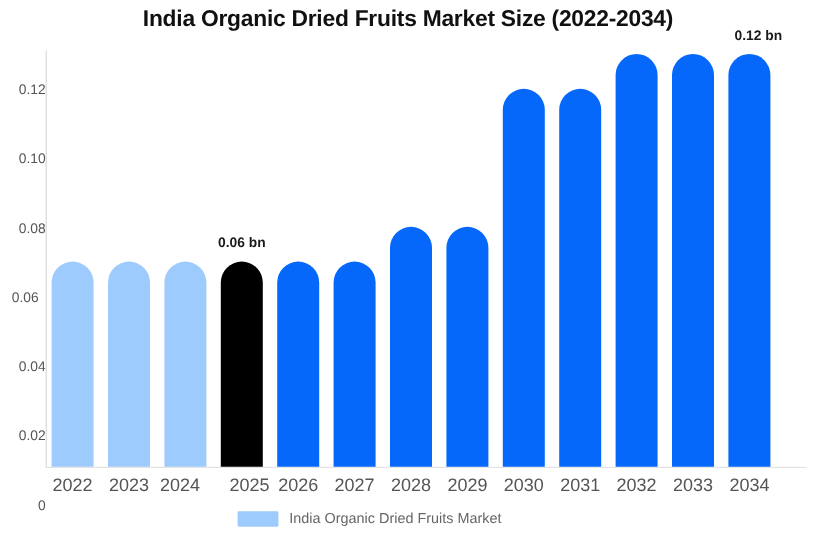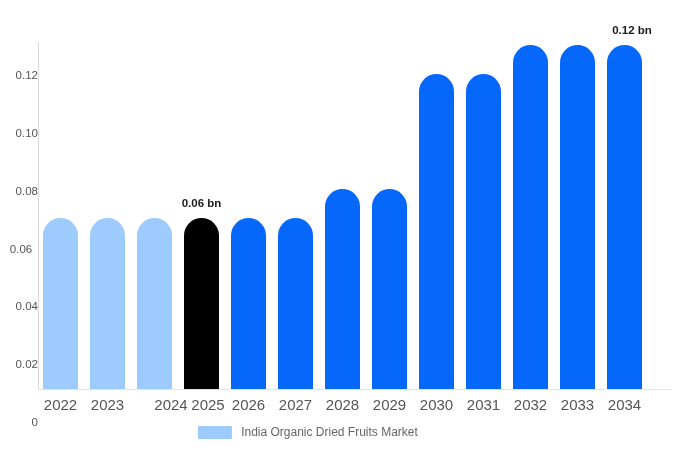--- a/index.html
+++ b/index.html
@@ -111,20 +111,21 @@
     font-size: 12px;
     color: #666666;
     white-space: nowrap;
   }
 </style>
 </head>
 <body>
 
 <div id="chart-root">
 
+  <div id="chart-title">India Organic Dried Fruits Market Size (2022-2034)</div>
 
   <div id="y-axis">
       <div class="y-tick" style="top: 389px;">0</div>
       <div class="y-tick" style="top: 331.167px;">0.02</div>
       <div class="y-tick" style="top: 273.333px;">0.04</div>
       <div class="y-tick" style="top: 215.5px; text-align: center;">0.06</div>
       <div class="y-tick" style="top: 157.667px;">0.08</div>
       <div class="y-tick" style="top: 99.8333px;">0.10</div>
       <div class="y-tick" style="top: 42px;">0.12</div>
     </div>
@@ -142,21 +143,21 @@
       <div class="bar" title="2029: 0.069" style="left: 334px; height: 199.525px; background: rgb(5, 104, 251);"></div>
       <div class="bar" title="2030: 0.109" style="left: 381px; height: 315.192px; background: rgb(5, 104, 251);"></div>
       <div class="bar" title="2031: 0.109" style="left: 428px; height: 315.192px; background: rgb(5, 104, 251);"></div>
       <div class="bar" title="2032: 0.119" style="left: 475px; height: 344.108px; background: rgb(5, 104, 251);"></div>
       <div class="bar" title="2033: 0.119" style="left: 522px; height: 344.108px; background: rgb(5, 104, 251);"></div>
       <div class="bar" title="2034: 0.119" style="left: 569px; height: 344.108px; background: rgb(5, 104, 251);"></div>
     </div>
 
 <div class="x-tick" style="left: 60.5px;">2022</div>
     <div class="x-tick" style="left: 107.5px;">2023</div>
-    <div class="x-tick" style="left: 171px;">2024</div>
+    <div class="x-tick" style="left: 150px;">2024</div>
     <div class="x-tick" style="left: 208px;">2025</div>
     <div class="data-label" style="left: 201.5px; top: 197.392px;">0.06 bn</div>
     <div class="x-tick" style="left: 248.5px;">2026</div>
     <div class="x-tick" style="left: 295.5px;">2027</div>
     <div class="x-tick" style="left: 342.5px;">2028</div>
     <div class="x-tick" style="left: 389.5px;">2029</div>
     <div class="x-tick" style="left: 436.5px;">2030</div>
     <div class="x-tick" style="left: 483.5px;">2031</div>
     <div class="x-tick" style="left: 530.5px;">2032</div>
     <div class="x-tick" style="left: 577.5px;">2033</div>

